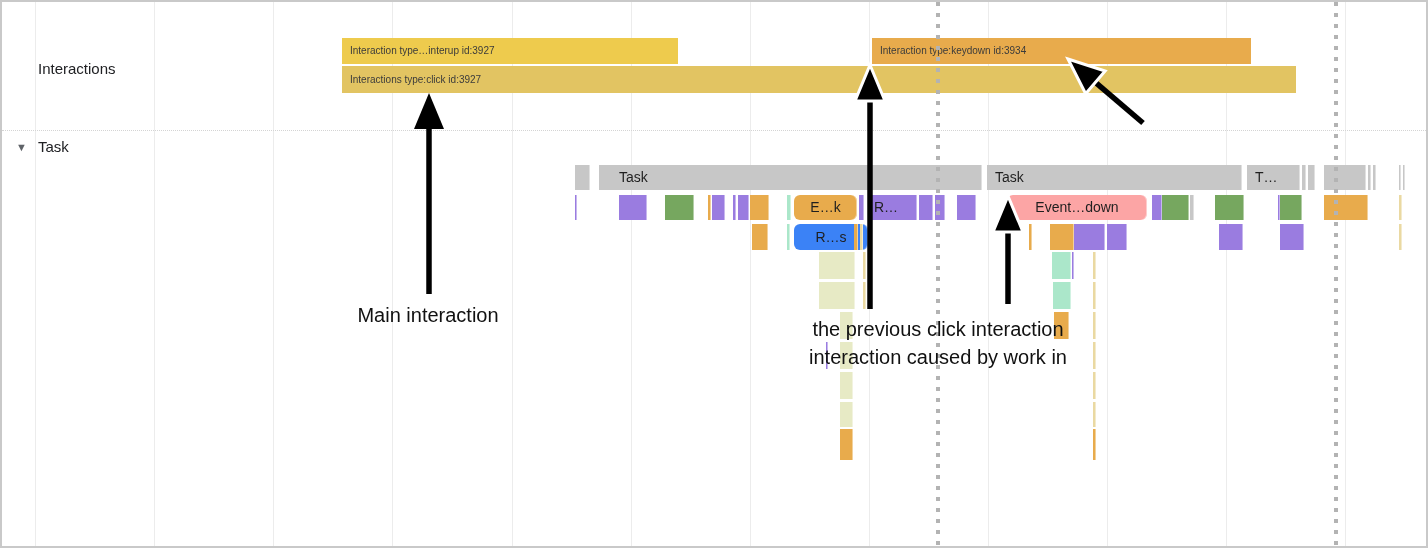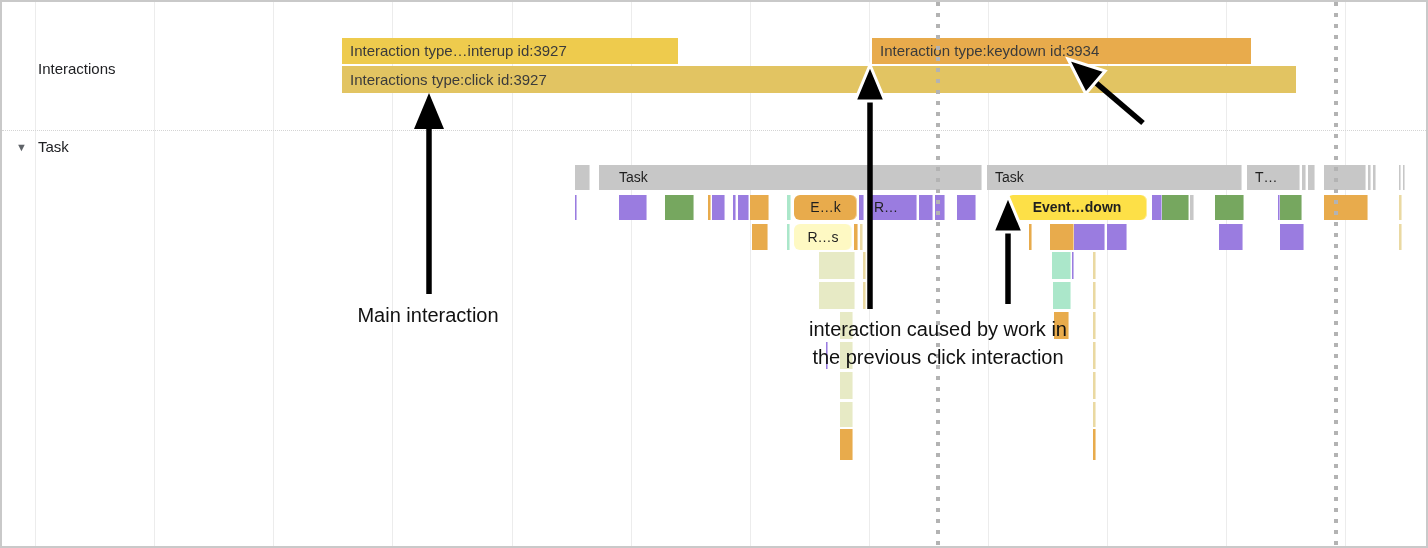--- a/index.html
+++ b/index.html
@@ -11,21 +11,21 @@
   .gridline{position:absolute;top:0;bottom:0;width:1px;background:#ececec;}
   .dotline{
     position:absolute;top:0;bottom:0;width:4px;
     background-image:repeating-linear-gradient(to bottom,#b3b3b3 0 4px,transparent 4px 11px);
     z-index:6;
   }
   .track-sep{position:absolute;left:0;right:0;height:0;border-top:1px dotted #d4d4d4;z-index:1;}
   .track-label{position:absolute;font-size:15px;color:#202124;z-index:2;white-space:nowrap;}
   .tri{position:absolute;font-size:11px;color:#5f6368;z-index:2;cursor:pointer;}
   .ibar{
-    position:absolute;font-size:15px;color:#3b3b3b;line-height:26px;
+    position:absolute;font-size:10px;color:#3b3b3b;line-height:26px;
     padding-left:8px;white-space:nowrap;overflow:hidden;box-sizing:border-box;z-index:3;
   }
   .blk{
     position:absolute;font-size:14px;color:#1f1f1f;white-space:nowrap;overflow:hidden;
     box-sizing:border-box;z-index:3;box-shadow:inset -1px 0 0 rgba(255,255,255,.45);
   }
   .blk.center{text-align:center;border-radius:6px;}
   .ann{
     position:absolute;font-size:20px;color:#111;text-align:center;line-height:28px;
     transform:translateX(-50%);z-index:9;white-space:nowrap;
@@ -83,32 +83,32 @@
       <div class="blk" style="left: 731px; top: 193px; width: 3px; height: 25px; background: rgb(154, 124, 224); line-height: 25px;"></div>
       <div class="blk" style="left: 736px; top: 193px; width: 11px; height: 25px; background: rgb(154, 124, 224); line-height: 25px;"></div>
       <div class="blk" style="left: 748px; top: 193px; width: 19px; height: 25px; background: rgb(232, 171, 76); line-height: 25px;"></div>
       <div class="blk" style="left: 785px; top: 193px; width: 4px; height: 25px; background: rgb(171, 231, 202); line-height: 25px;"></div>
       <div class="blk center" style="left: 792px; top: 193px; width: 63px; height: 25px; background: rgb(232, 171, 76); line-height: 25px;">E…k</div>
       <div class="blk" style="left: 857px; top: 193px; width: 5px; height: 25px; background: rgb(154, 124, 224); line-height: 25px;"></div>
       <div class="blk" style="left: 866px; top: 193px; width: 49px; height: 25px; background: rgb(154, 124, 224); line-height: 25px; padding-left: 6px;">R…</div>
       <div class="blk" style="left: 917px; top: 193px; width: 14px; height: 25px; background: rgb(154, 124, 224); line-height: 25px;"></div>
       <div class="blk" style="left: 933px; top: 193px; width: 10px; height: 25px; background: rgb(154, 124, 224); line-height: 25px;"></div>
       <div class="blk" style="left: 955px; top: 193px; width: 19px; height: 25px; background: rgb(154, 124, 224); line-height: 25px;"></div>
-      <div class="blk center" style="left: 1005px; top: 193px; width: 140px; height: 25px; background: #fde047; line-height: 25px; font-weight: bold;">Event…down</div>
+      <div class="blk center" style="left: 1005px; top: 193px; width: 140px; height: 25px; background: #fca5a5; line-height: 25px;">Event…down</div>
       <div class="blk" style="left: 1150px; top: 193px; width: 10px; height: 25px; background: rgb(154, 124, 224); line-height: 25px;"></div>
       <div class="blk" style="left: 1160px; top: 193px; width: 27px; height: 25px; background: rgb(118, 167, 95); line-height: 25px;"></div>
       <div class="blk" style="left: 1188px; top: 193px; width: 4px; height: 25px; background: rgb(199, 199, 199); line-height: 25px;"></div>
       <div class="blk" style="left: 1213px; top: 193px; width: 29px; height: 25px; background: rgb(118, 167, 95); line-height: 25px;"></div>
       <div class="blk" style="left: 1276px; top: 193px; width: 2px; height: 25px; background: rgb(154, 124, 224); line-height: 25px;"></div>
       <div class="blk" style="left: 1278px; top: 193px; width: 22px; height: 25px; background: rgb(118, 167, 95); line-height: 25px;"></div>
       <div class="blk" style="left: 1322px; top: 193px; width: 44px; height: 25px; background: rgb(232, 171, 76); line-height: 25px;"></div>
       <div class="blk" style="left: 1397px; top: 193px; width: 3px; height: 25px; background: rgb(234, 217, 162); line-height: 25px;"></div>
       <div class="blk" style="left: 750px; top: 222px; width: 16px; height: 26px; background: rgb(232, 171, 76); line-height: 26px;"></div>
       <div class="blk" style="left: 785px; top: 222px; width: 3px; height: 26px; background: rgb(171, 231, 202); line-height: 26px;"></div>
-      <div class="blk center" style="left: 792px; top: 222px; width: 58px; height: 26px; background: #fef9c3; line-height: 26px;">R…s</div>
+      <div class="blk center" style="left: 792px; top: 222px; width: 74px; height: 26px; background: #3b82f6; line-height: 26px;">R…s</div>
       <div class="blk" style="left: 852px; top: 222px; width: 4px; height: 26px; background: rgb(232, 171, 76); line-height: 26px;"></div>
       <div class="blk" style="left: 858px; top: 222px; width: 3px; height: 26px; background: rgb(234, 217, 162); line-height: 26px;"></div>
       <div class="blk" style="left: 1027px; top: 222px; width: 3px; height: 26px; background: rgb(232, 171, 76); line-height: 26px;"></div>
       <div class="blk" style="left: 1048px; top: 222px; width: 24px; height: 26px; background: rgb(232, 171, 76); line-height: 26px;"></div>
       <div class="blk" style="left: 1072px; top: 222px; width: 31px; height: 26px; background: rgb(154, 124, 224); line-height: 26px;"></div>
       <div class="blk" style="left: 1105px; top: 222px; width: 20px; height: 26px; background: rgb(154, 124, 224); line-height: 26px;"></div>
       <div class="blk" style="left: 1217px; top: 222px; width: 24px; height: 26px; background: rgb(154, 124, 224); line-height: 26px;"></div>
       <div class="blk" style="left: 1278px; top: 222px; width: 24px; height: 26px; background: rgb(154, 124, 224); line-height: 26px;"></div>
       <div class="blk" style="left: 1397px; top: 222px; width: 3px; height: 26px; background: rgb(234, 217, 162); line-height: 26px;"></div>
       <div class="blk" style="left: 817px; top: 250px; width: 36px; height: 27px; background: rgb(231, 234, 197); line-height: 27px;"></div>
@@ -134,22 +134,22 @@
       <div class="blk" style="left: 1091px; top: 427px; width: 3px; height: 31px; background: rgb(232, 171, 76); line-height: 31px;"></div>
     </div>
   <div id="marker-lines">
       <div class="dotline" style="left: 934px;"></div>
       <div class="dotline" style="left: 1332px;"></div>
     </div>
 
   <div class="ann" id="ann-click" style="left: 426px; top: 299px;">Main interaction</div>
 
   <div class="ann" id="ann-delay" style="left: 936px; top: 313px;">
+    <div>the previous click interaction</div>
     <div>interaction caused by work in</div>
-    <div>the previous click interaction</div>
   </div>
 
 
   <svg class="arrows" id="arrow-layer" width="1428" height="548">
       <line x1="427" y1="292" x2="427" y2="119" stroke="#000" stroke-width="5.5"></line>
       <polygon points="427,91 442,127 412,127" fill="#000"></polygon>
       <line x1="868" y1="307" x2="868" y2="91" stroke="#000" stroke-width="5.5"></line>
       <polygon points="868,63 883,99 853,99" fill="#000" stroke="#fff" stroke-width="3"></polygon>
       <line x1="1006" y1="302" x2="1006" y2="222" stroke="#000" stroke-width="5.5"></line>
       <polygon points="1006,194 1021,230 991,230" fill="#000" stroke="#fff" stroke-width="3"></polygon>

